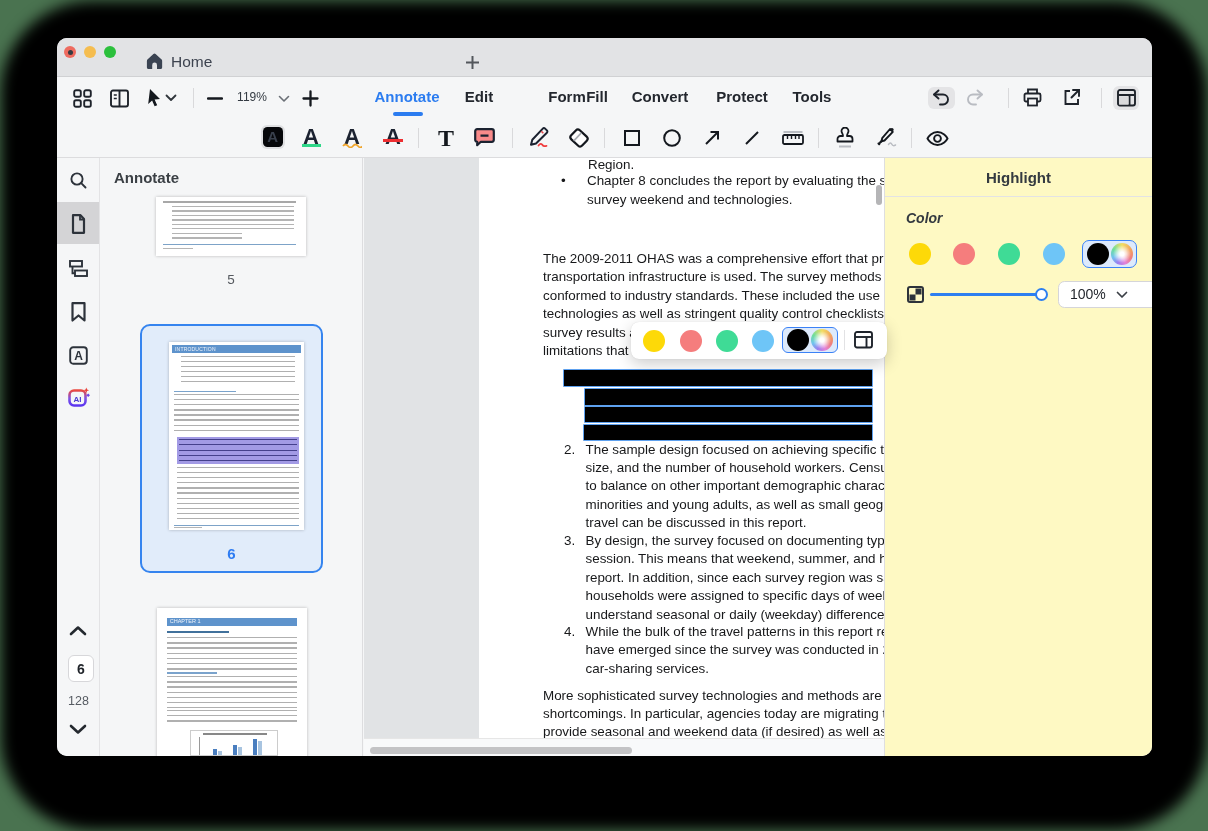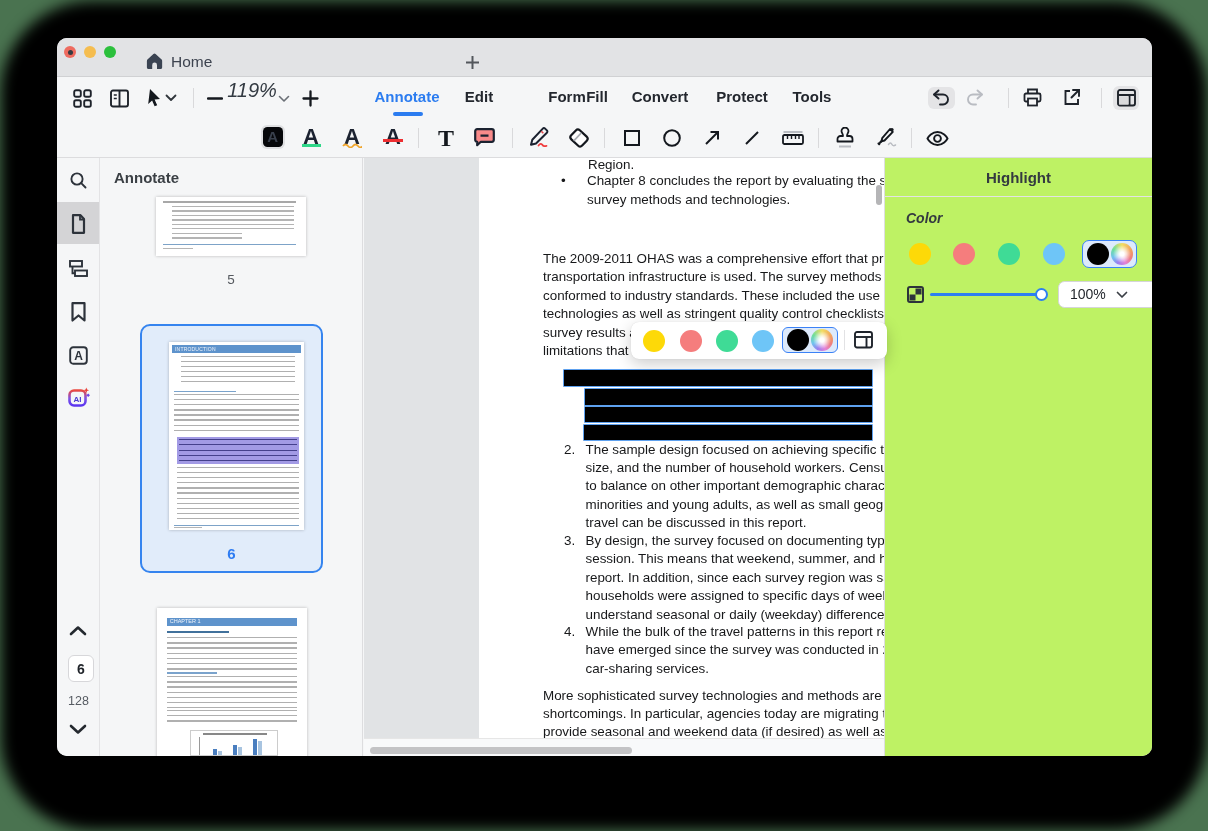--- a/index.html
+++ b/index.html
@@ -17,21 +17,21 @@
 #row2 { position:absolute; left:0; top:80px; width:100%; height:40px; background:#f5f6f7; border-bottom:1px solid #dcdcde; }
 .menu { position:absolute; top:10px; font-size:15px; font-weight:600; color:#23272e; transform:translateX(-50%); }
 .vdiv { position:absolute; width:1px; background:#d9d9db; }
 .toolbg { position:absolute; background:#e4e4e6; border-radius:7px; }
 .icn { position:absolute; }
 
 #main { position:absolute; left:0; top:120px; width:100%; height:598px; }
 #iconstrip { position:absolute; left:0; top:0; width:43px; height:100%; background:#f5f6f7; border-right:1px solid #e3e3e5; }
 #thumbpanel { position:absolute; left:44px; top:0; width:262px; height:100%; background:#f5f6f7; border-right:1px solid #dddddf; overflow:hidden; }
 #content { position:absolute; left:307px; top:0; width:520px; height:100%; background:#e1e3e5; overflow:hidden; }
-#rightpanel { position:absolute; left:827px; top:0; width:268px; height:100%; background:#bef264; border-left:1px solid #dedee0; }
+#rightpanel { position:absolute; left:827px; top:0; width:268px; height:100%; background:#fef9c3; border-left:1px solid #dedee0; }
 #page { position:absolute; left:115px; top:0; width:405px; height:580px; background:#fff; }
 .doctext { position:absolute; font-size:13.4px; line-height:18.4px; color:#17181a; white-space:nowrap; }
 .bar { position:absolute; background:#000; border:1px solid #5ea1ef; border-radius:1px; }
 
 .thumbpage { position:absolute; background:#fff; box-shadow:0 0 3px rgba(0,0,0,0.25); }
 
 .swatch { position:absolute; width:22px; height:22px; border-radius:50%; }
 </style>
 </head>
 <body>
@@ -72,21 +72,21 @@
     <svg class="icn" style="left:88px; top:10px;" width="17" height="19" viewBox="0 0 17 19">
         <path d="M4 1 L14 11 L8.6 11.6 L11.2 17.2 L8.6 18.3 L6.1 12.6 L2.2 16 Z" fill="#14181e" transform="translate(1,0)"></path>
       </svg>
     <svg class="icn" style="left:108px; top:16px;" width="12" height="8" viewBox="0 0 12 8">
         <path d="M1.5 1.5 L6 6 L10.5 1.5" fill="none" stroke="#30353b" stroke-width="1.8" stroke-linecap="round" stroke-linejoin="round"></path>
       </svg>
     <div class="vdiv" style="left:136px; top:10px; height:20px;"></div>
     <svg class="icn" style="left:150px; top:19px;" width="16" height="3" viewBox="0 0 16 3">
         <line x1="1" y1="1.5" x2="15" y2="1.5" stroke="#14181e" stroke-width="2.4" stroke-linecap="round"></line>
       </svg>
-    <div style="position:absolute; left:195px; top:1px; transform:translateX(-50%); font-size:20px; color:#333a42;font-style:italic;">119%</div>
+    <div style="position:absolute; left:195px; top:12px; transform:translateX(-50%); font-size:12px; color:#333a42;">119%</div>
     <svg class="icn" style="left:221px; top:17px;" width="12" height="8" viewBox="0 0 12 8">
         <path d="M1.5 1.5 L6 6 L10.5 1.5" fill="none" stroke="#6a6f76" stroke-width="1.6" stroke-linecap="round" stroke-linejoin="round"></path>
       </svg>
     <svg class="icn" style="left:245px; top:12px;" width="17" height="17" viewBox="0 0 17 17">
         <path d="M8.5 1.5 V15.5 M1.5 8.5 H15.5" stroke="#14181e" stroke-width="2.3" stroke-linecap="round"></path>
       </svg>
 
     <div class="menu" style="left:350px; color:#2b7cf0;text-align:right;">Annotate</div>
     <div style="position:absolute; left:336px; top:34px; width:30px; height:3.5px; background:#2b7cf0; border-radius:2px;"></div>
     <div class="menu" style="left:422px;">Edit</div>
@@ -304,21 +304,21 @@
           <div style="position:absolute; left:67px; top:10px; width:4px; height:14px; background:#a8c4e0;"></div>
           <div style="position:absolute; left:8px; top:6px; width:1px; height:18px; background:#999;"></div>
         </div>
       </div>
     </div>
     <div id="content">
       <div id="page"></div>
       <div class="doctext" style="left:224px; top:-2px;">Region.</div>
       <div class="doctext" style="left:197px; top:13.9px;">•</div>
       <div class="doctext" style="left:223px; top:13.9px;">Chapter 8 concludes the report by evaluating the successes of the</div>
-      <div class="doctext" style="left:223px; top:33px;">survey methods and technologies.</div>
+      <div class="doctext" style="left:223px; top:33px;">survey weekend and technologies.</div>
       <div class="doctext" style="left:179px; top:92px;">The 2009-2011 OHAS was a comprehensive effort that provided<br>
 transportation infrastructure is used. The survey methods and the<br>
 conformed to industry standards. These included the use of new<br>
 technologies as well as stringent quality control checklists and the<br>
 survey results and limitations that the reader should know about<br>
 limitations that should be noted:</div>
 
       <div class="bar" style="left:198.5px; top:211px; width:310.5px; height:18.3px;"></div>
       <div class="bar" style="left:220px; top:230px; width:289px; height:17.5px;"></div>
       <div class="bar" style="left:220px; top:248.4px; width:289px; height:16.4px;"></div>

